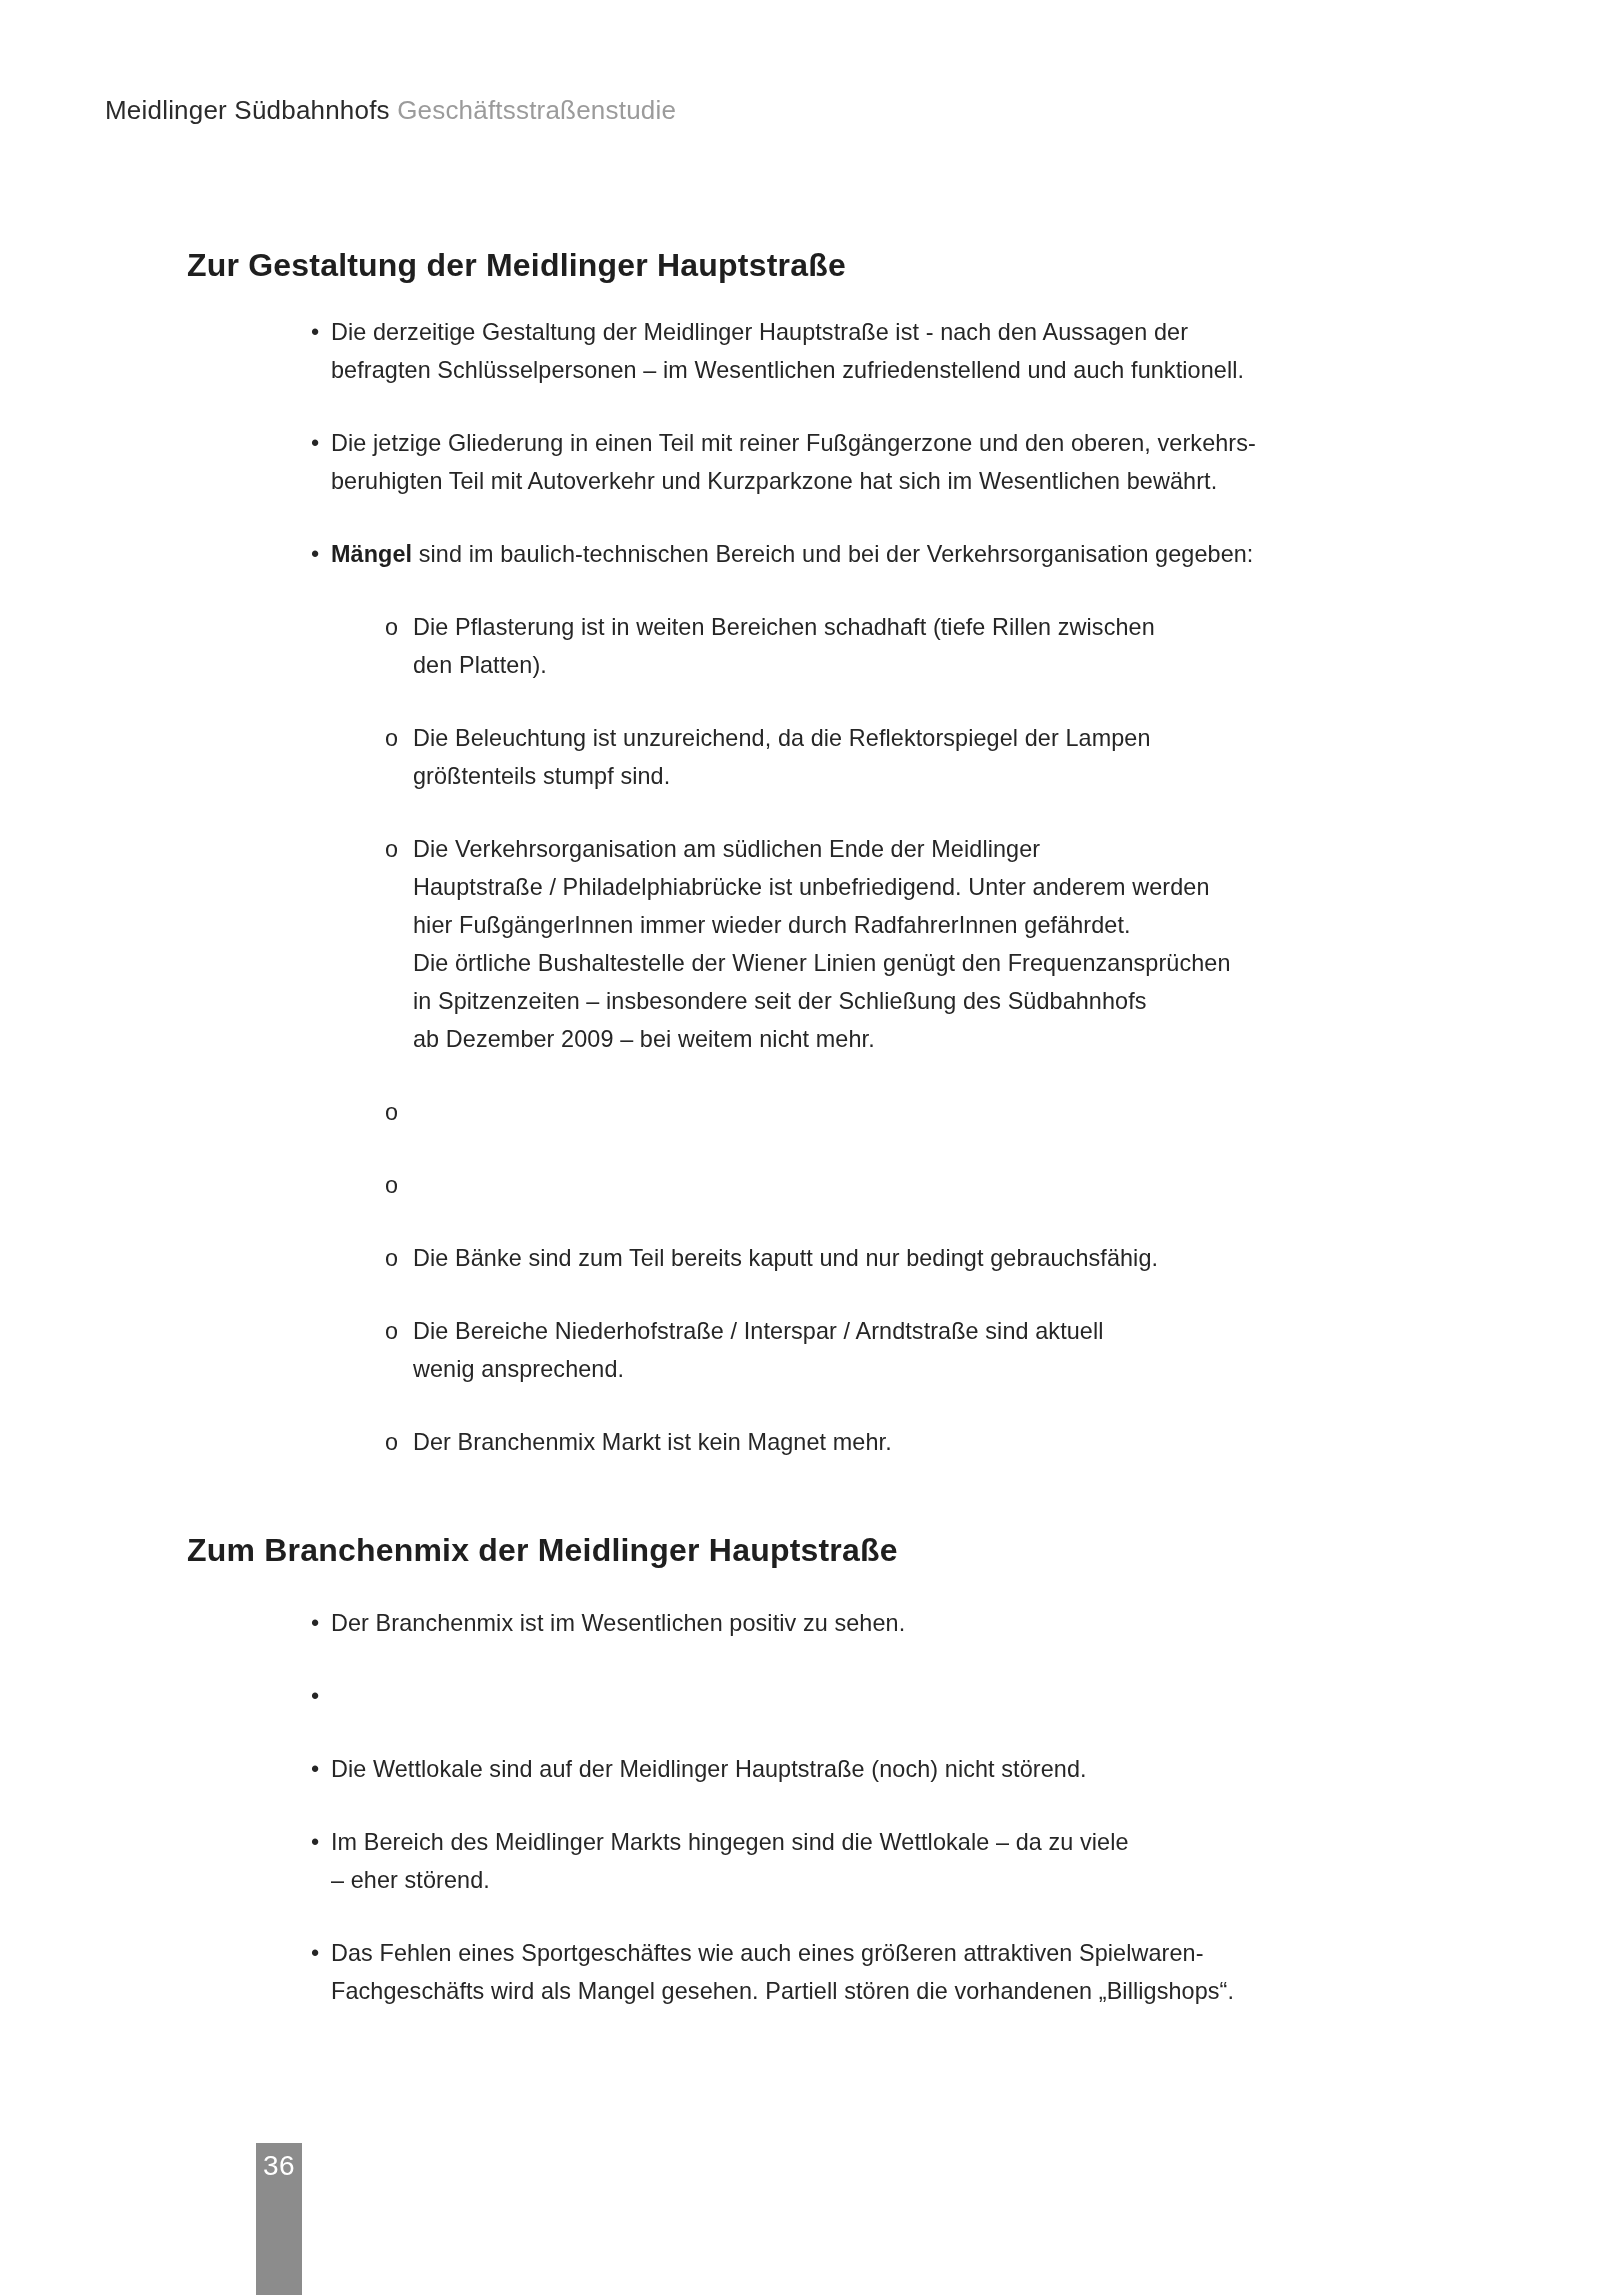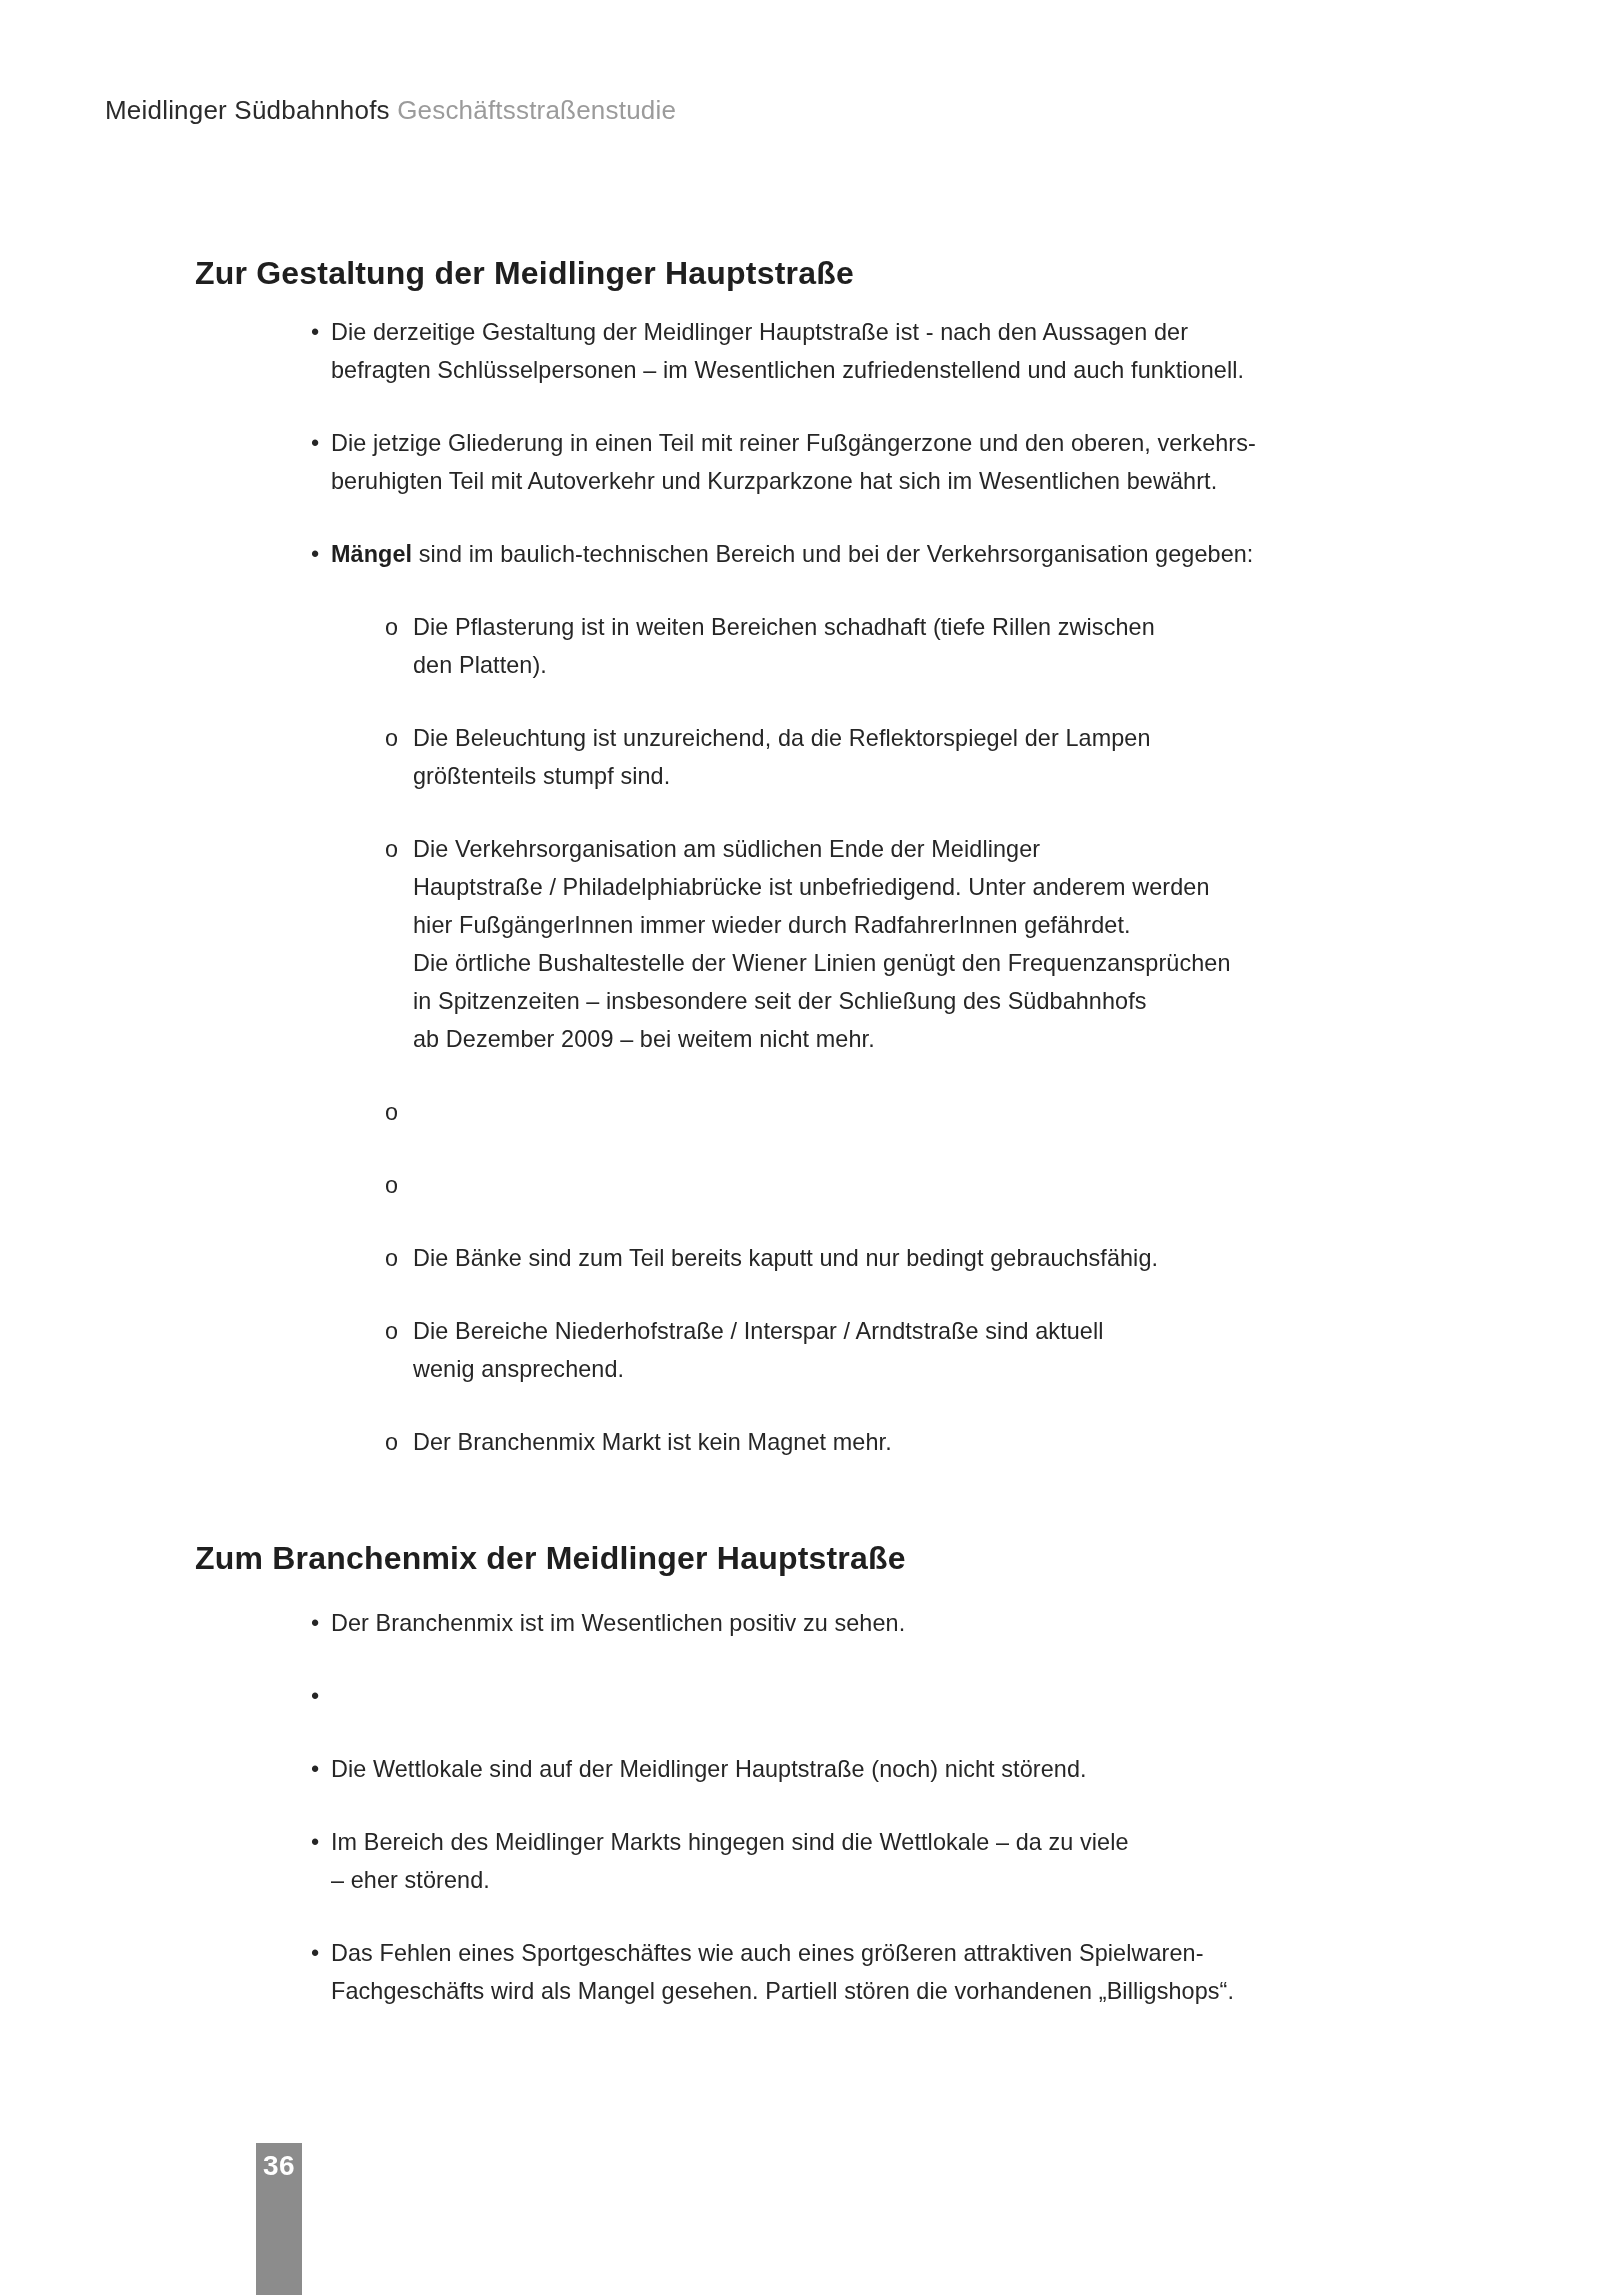--- a/index.html
+++ b/index.html
@@ -26,21 +26,21 @@
     letter-spacing: 0.2px;
     white-space: nowrap;
   }
   .h-dark { color: #2b2b2b; }
   .h-gray { color: #9b9b9b; margin-left: 7.3px; }
 
   
   .sec-heading {
     position: absolute;
     left: 179px;
-    margin: 16px;
+    margin: 8px;
     font-size: 32px;
     line-height: 37px;
     font-weight: bold;
     color: #1f1f1f;
     letter-spacing: 0.2px;
     white-space: nowrap;
   }
   .heading-1 { top: 239px; }
   .heading-2 { top: 1524px; }
 
@@ -79,21 +79,21 @@
     left: 256px;
     top: 2143px;
     width: 46px;
     height: 153px;
     background: #8c8c8c;
     text-align: center;
   }
   .page-num {
     padding-top: 6.5px;
     font-size: 28px;
-    font-weight: bold;
+    font-weight: normal;
     color: #ffffff;
     letter-spacing: 0.4px;
   }
 </style>
 </head>
 <body>
 
 <div class="page">
 
   <header class="doc-header">

